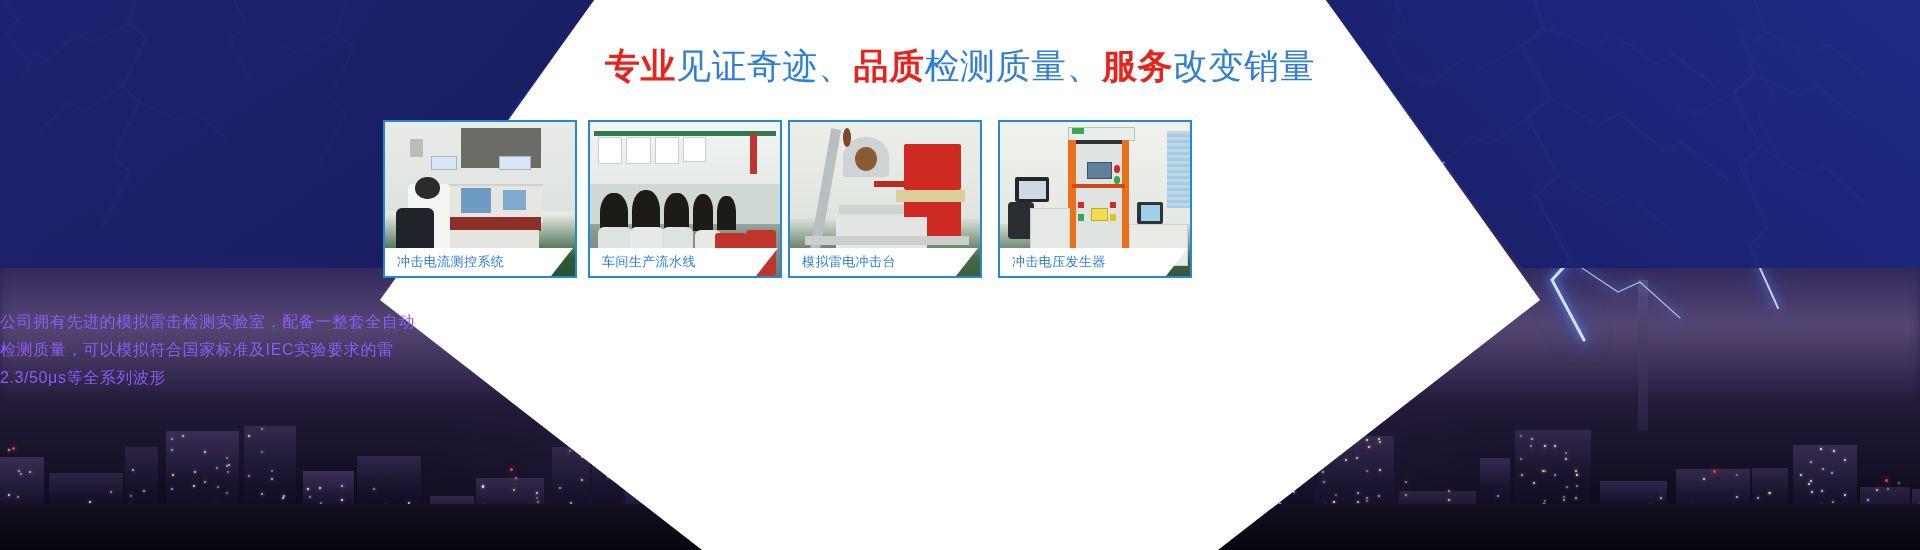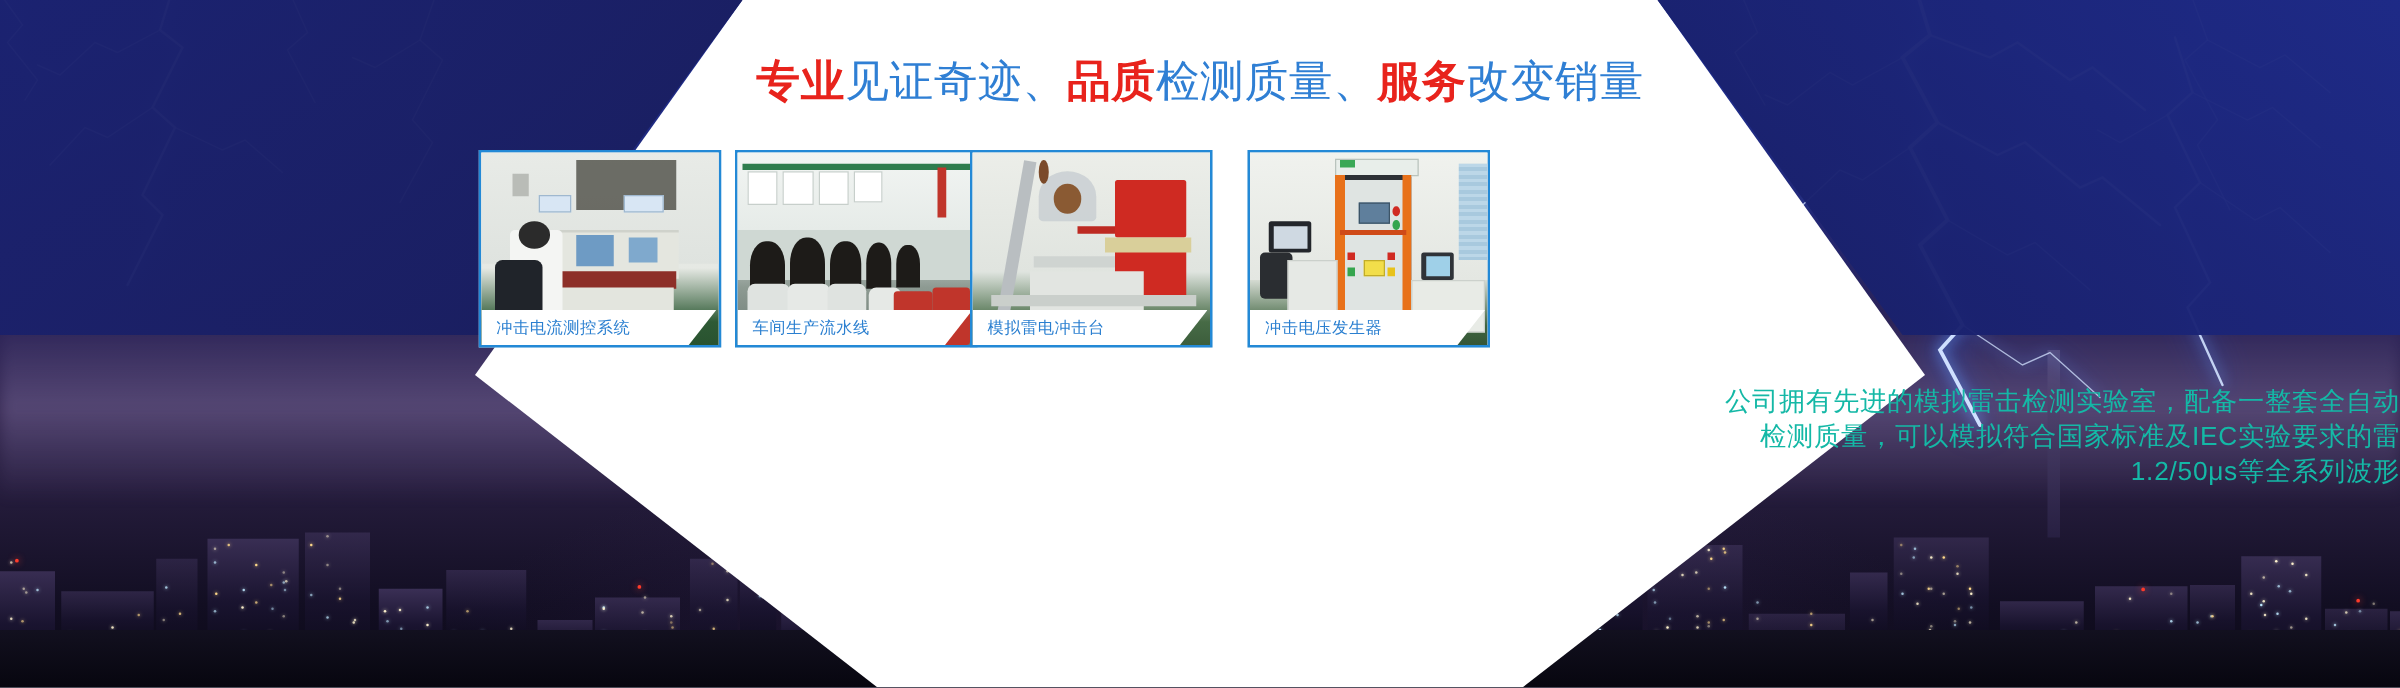--- a/index.html
+++ b/index.html
@@ -81,39 +81,39 @@
 
   
   .thumbs{position:absolute;left:383px;top:120px;width:1156px;height:160px;}
   .thumb{
     position:absolute;top:0;width:194px;height:158px;
     border:2px solid #2389d6;box-sizing:border-box;
     overflow:hidden;background:#e9eef2;
   }
   .thumb:nth-child(1){left:0;}
   .thumb:nth-child(2){left:205px;}
-  .thumb:nth-child(3){left:393px;}
+  .thumb:nth-child(3){left:405px;}
   .thumb:nth-child(4){left:615px;}
   .photo{position:absolute;inset:0;}
   .cap{
     position:absolute;left:0;bottom:0;height:28px;
     min-width:150px;padding:0 26px 0 12px;
     background:#ffffff;
     clip-path:polygon(0 0, 100% 0, calc(100% - 22px) 100%, 0 100%);
     display:flex;align-items:center;
   }
   .cap span{
     font-size:13px;color:#2a7fd0;white-space:nowrap;letter-spacing:.4px;
   }
 
   
   .para{
     position:absolute;left:0;right:0;top:308px;
-    text-align:right;color:#14b8a6;
-    font-size:21px;line-height:28px;letter-spacing:.6px;
+    text-align:left;color:#8b5cf6;
+    font-size:16px;line-height:28px;letter-spacing:.6px;
   }
   .para div{margin:0;}
 
   
   .p1{background:linear-gradient(180deg,#dfe3e0 0%,#e6e9e4 60%,#2e5a35 88%,#29532f 100%);}
   .p2{background:linear-gradient(180deg,#eef2f1 0%,#dfe6e6 42%,#8d9a92 70%,#6c7a72 100%);}
   .p3{background:linear-gradient(180deg,#e7eae6 0%,#dfe4df 62%,#476b46 88%,#3c5e3c 100%);}
   .p4{background:linear-gradient(180deg,#eceee9 0%,#e3e6e0 64%,#3f6440 90%,#355636 100%);}
   .blob{position:absolute;}
 </style>
@@ -624,16 +624,16 @@
       <div class="cap">
         <span>冲击电压发生器</span>
       </div>
     </div>
 
   </div>
 
   <div class="para" id="para">
       <div>公司拥有先进的模拟雷击检测实验室，配备一整套全自动</div>
       <div>检测质量，可以模拟符合国家标准及IEC实验要求的雷</div>
-      <div>1.2/50μs等全系列波形</div>
+      <div>2.3/50μs等全系列波形</div>
     </div>
 
 </div>
 
 </body></html>

